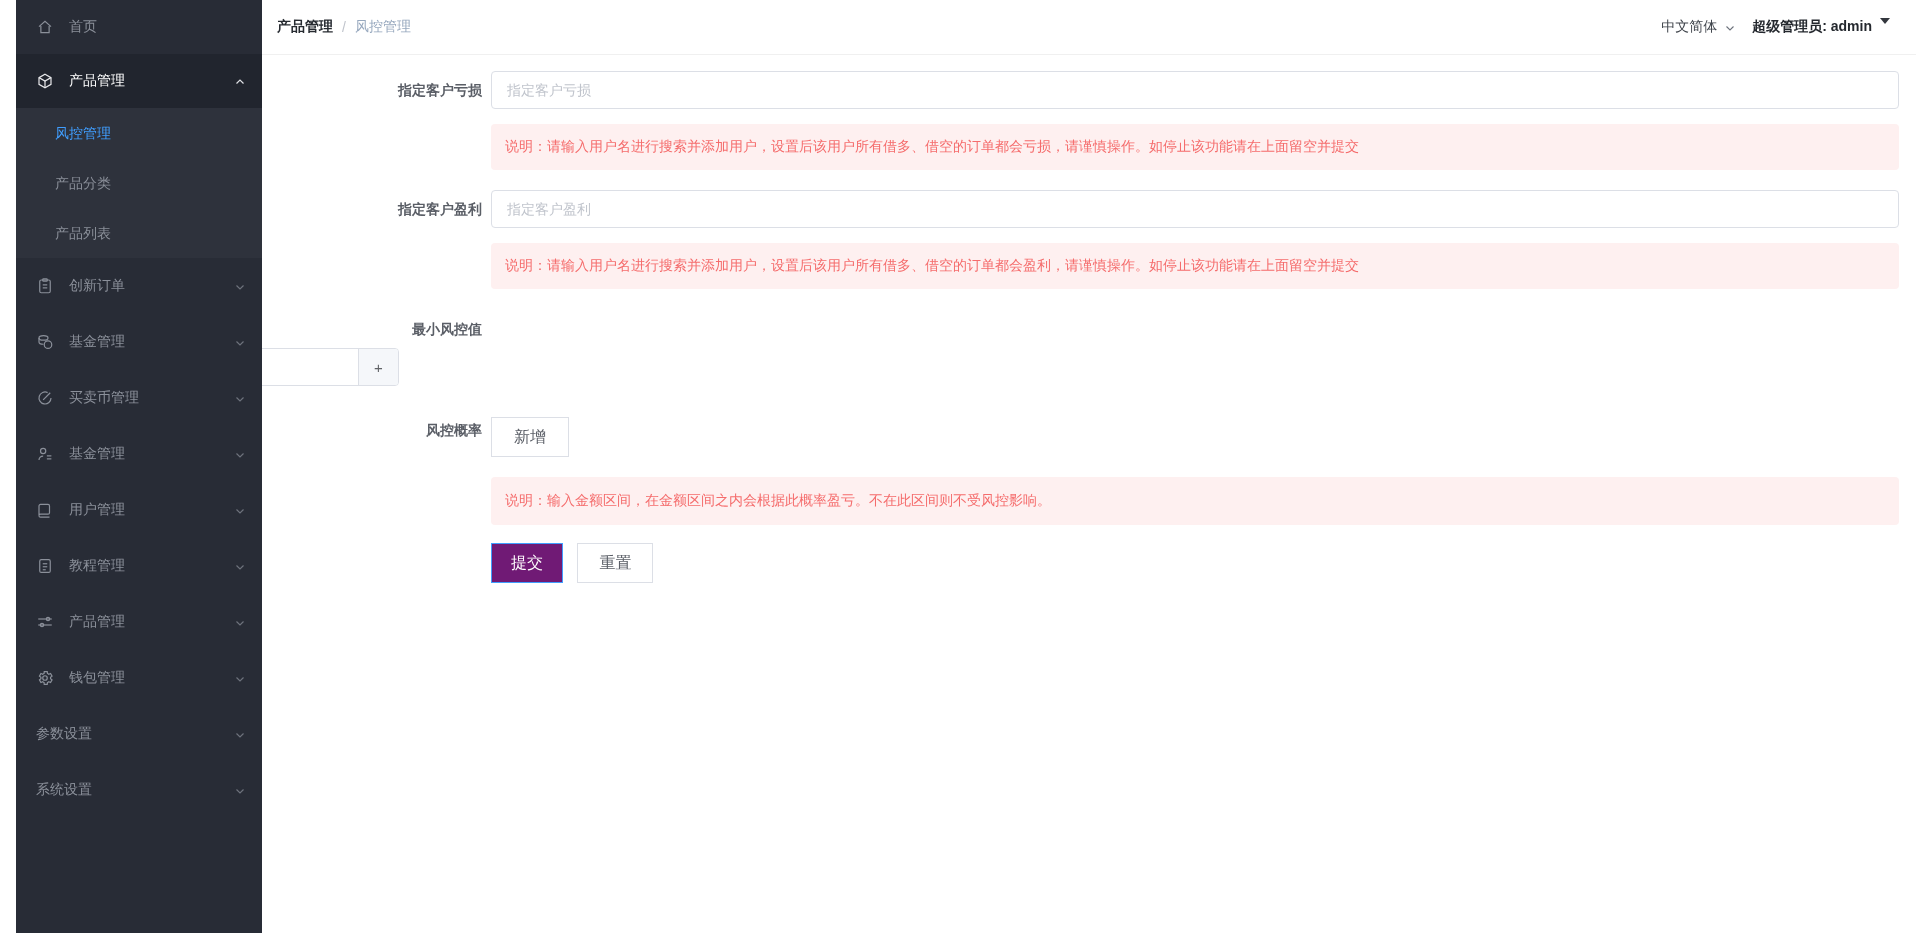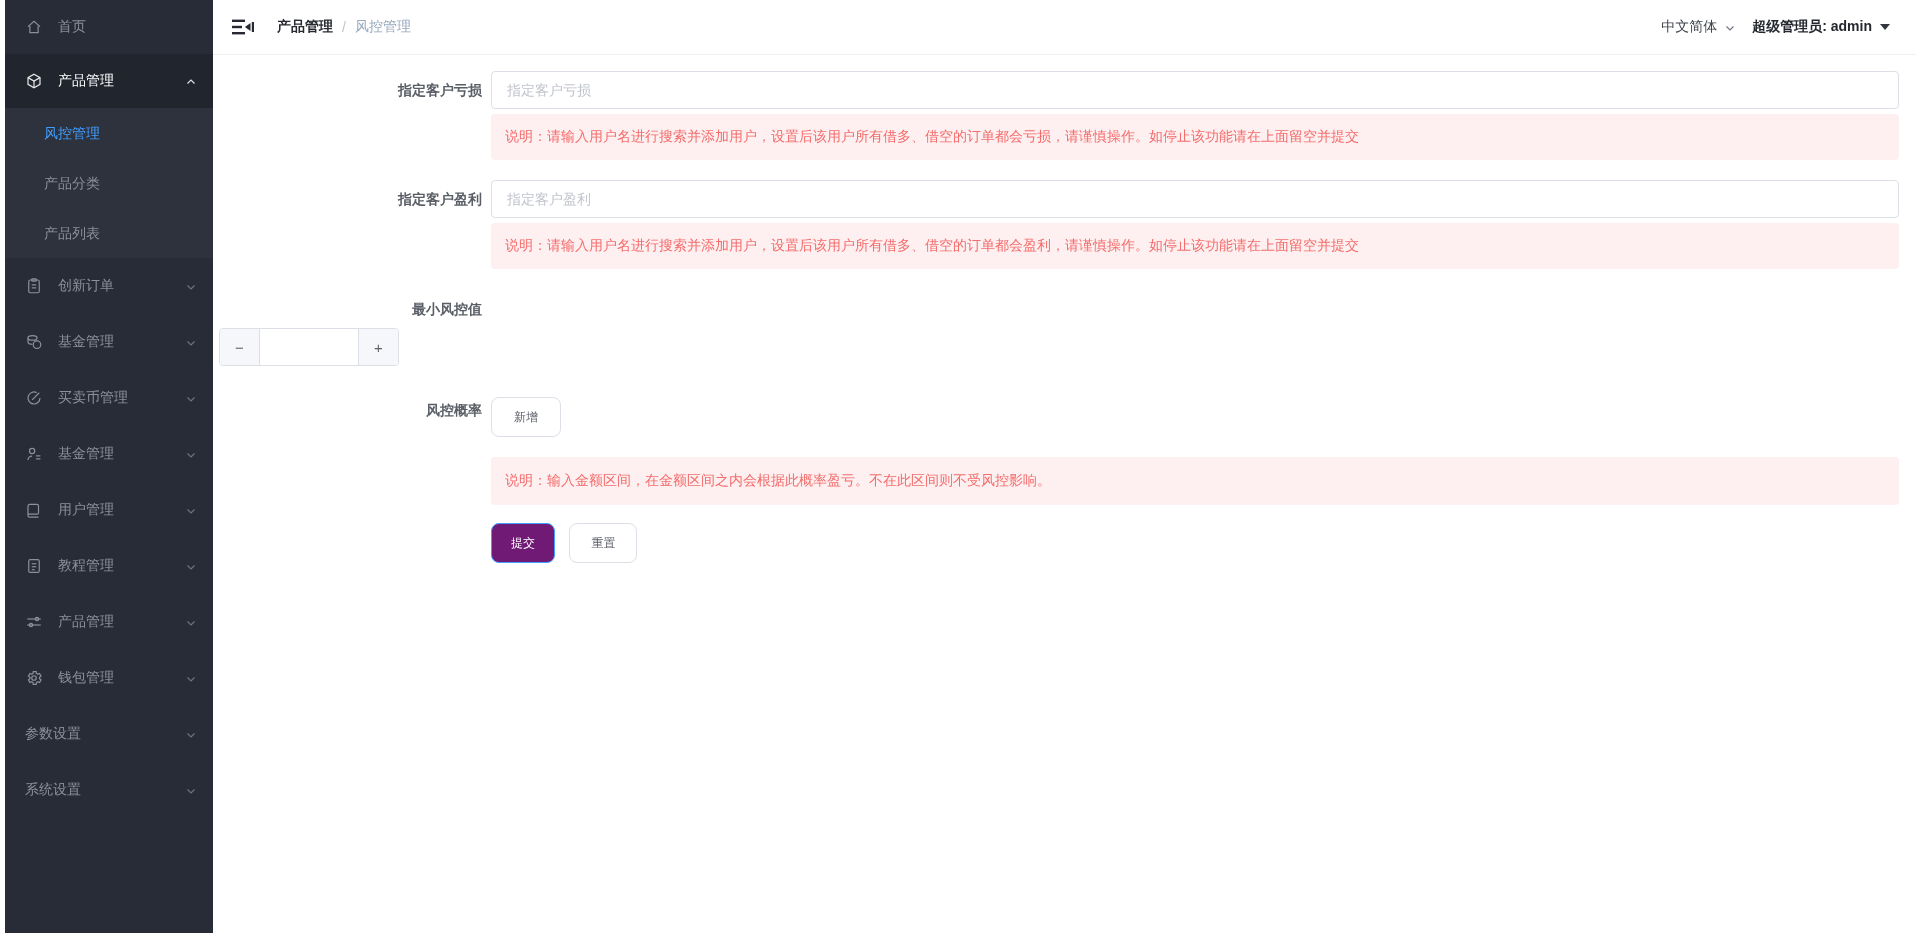--- a/index.html
+++ b/index.html
@@ -1,20 +1,20 @@
 <!DOCTYPE html>
 <html><head>
 <meta charset="utf-8">
 <style>
   * { margin:0; padding:0; box-sizing:border-box; }
   html,body { width:1916px; height:933px; overflow:hidden; background:#fff;
               font-family:"Liberation Sans", sans-serif; }
 
   
-  .sidebar { position:absolute; left:5px; top:0; width:208px; height:933px;
+  .sidebar { position:absolute; left:16px; top:0; width:246px; height:933px;
              background:#282c36; z-index:5; }
   .side-item { height:56px; display:flex; align-items:center;
                padding:0 16px 0 20px; color:#8b909a; font-size:14px; cursor:pointer; }
   .side-item:first-child { height:54px; }
   .side-item .ic { width:18px; height:18px; margin-right:15px; flex-shrink:0;
                    display:flex; align-items:center; justify-content:center; }
   .side-item .ic svg { stroke:#8b909a; }
   .side-item .lbl { flex:1; }
   .chev { width:12px; height:12px; flex-shrink:0; }
   .chev svg { stroke:#6d727c; }
@@ -33,52 +33,52 @@
             display:flex; align-items:center; padding:0 26px 0 21px; }
   .collapse-btn { width:24px; height:22px; margin-right:22px; cursor:pointer;
                   display:flex; align-items:center; }
   .breadcrumb { font-size:14px; display:flex; align-items:center; }
   .bc-parent { color:#272b31; font-weight:700; }
   .bc-sep { margin:0 9px; color:#c0c4cc; }
   .bc-current { color:#97a8be; }
   .topbar-right { margin-left:auto; display:flex; align-items:center; gap:16px; }
   .lang-select { display:flex; align-items:center; font-size:14px; color:#40454c; cursor:pointer; }
   .lang-select .chev { margin-left:7px; }
-  .user-dd { display:flex; align-items:center; font-size:14px; font-weight:700;
+  .user-dd { display:flex; align-items:flex-start; font-size:14px; font-weight:700;
              color:#24282e; cursor:pointer; }
   .caret-down { width:0; height:0; margin-left:8px; border-left:5px solid transparent;
                 border-right:5px solid transparent; border-top:6px solid #33373d; }
 
   
   .content { position:absolute; left:210px; top:56px; right:0; bottom:0;
              background:#fff; padding-top:15px; overflow:hidden; }
   .form-row { display:flex; }
   .f-label { width:272px; flex-shrink:0; text-align:right; font-size:14px;
              font-weight:700; color:#5a5e66; line-height:38px; }
   .ctrl { flex:1; margin-left:9px; margin-right:17px; }
   .text-input { width:100%; height:38px; border:1px solid #dcdfe6; border-radius:4px;
                 padding:0 15px; font-size:14px; color:#606266; outline:none; background:#fff; }
   ::placeholder { color:#c0c4cc; opacity:1; }
   .notice { background:#fef0f0; color:#f56c6c; font-size:14px; border-radius:4px;
             display:flex; align-items:center; padding:0 14px; }
-  .mb22 { margin-bottom:5px; } .mb20 { margin-bottom:20px; }
+  .mb22 { margin-bottom:15px; } .mb20 { margin-bottom:20px; }
   .mb21 { margin-bottom:21px; } .mb31 { margin-bottom:31px;flex-direction:column; } .mb18 { margin-bottom:18px; }
   .h46 { height:46px; } .h48 { height:48px; }
 
   .stepper { display:flex; width:180px; height:38px; border:1px solid #dcdfe6;
              border-radius:4px; overflow:hidden; background:#fff; }
   .stepper button { width:40px; flex-shrink:0; background:#f5f7fa; border:none;
                     color:#606266; font-size:15px; cursor:pointer; }
   .stepper .dec { border-right:1px solid #dcdfe6; }
   .stepper .inc { border-left:1px solid #dcdfe6; }
   .stepper input { flex:1; min-width:0; border:none; outline:none; text-align:center;
                    font-size:14px; color:#606266; }
 
   .top-align .f-label { line-height:26px; }
-  .btn { height:40px; border-radius:8px; font-size:12px; cursor:pointer;
+  .btn { height:40px; border-radius:0; font-size:16px; cursor:pointer;
          font-family:"Liberation Sans", sans-serif; }
   .btn-plain { background:#fff; border:1px solid #dcdfe6; color:#5a5e66; padding:0 21px; }
   .btn-primary { background:#701a75; border:1px solid #409eff; color:#fff; padding:0 19px; }
   .add-btn { padding:0 22px; }
   .reset-btn { margin-left:10px; }
 </style>
 </head>
 <body>
 
 <aside class="sidebar">

